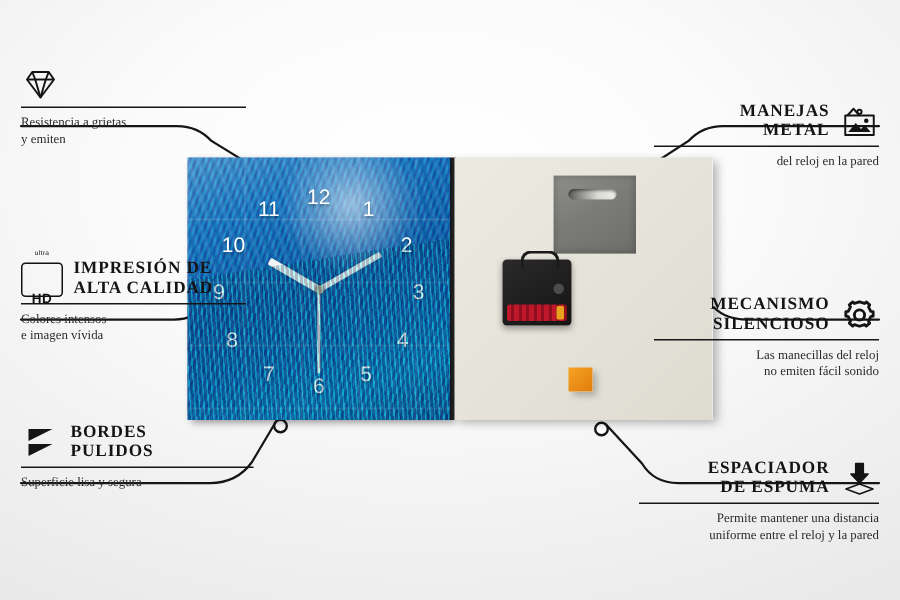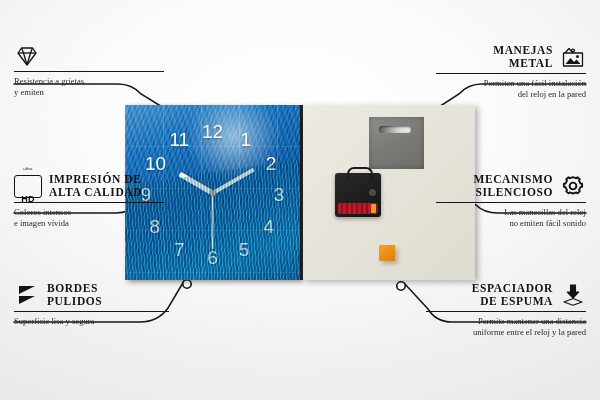--- a/index.html
+++ b/index.html
@@ -37,21 +37,21 @@
     mix-blend-mode:screen;opacity:.85;
   }
   .clock-face::after{
     content:"";position:absolute;left:-20%;top:38%;width:150%;height:70%;
     background:repeating-linear-gradient(95deg, rgba(0,255,220,.30) 0 1px, rgba(2,22,80,.35) 1px 3px);
     transform:rotate(-9deg);opacity:.8;
   }
   .numerals{position:absolute;inset:0;}
   .num{
     position:absolute;color:#fff;font-family:"Liberation Sans", sans-serif;
-    font-size:19px;font-weight:400;line-height:1;
+    font-size:14px;font-weight:400;line-height:1;
     transform:translate(-50%,-50%);
     text-shadow:0 1px 2px rgba(0,0,0,.35);
   }
   .hands{position:absolute;left:50%;top:50%;width:0;height:0;}
   .hand{
     position:absolute;background:#f3f4f3;border-radius:1px;
     transform-origin:50% 100%;
     box-shadow:0 1px 2px rgba(0,0,0,.35);
   }
   .hand.hour{width:5px;height:38px;left:-2.5px;top:-38px;}
@@ -103,21 +103,21 @@
     background:#4c4c4c;
   }
   .foam{
     position:absolute;left:76px;top:140px;width:16px;height:16px;
     background:linear-gradient(140deg,#f6a323,#e07d0c);
     box-shadow:3px 3px 4px rgba(0,0,0,.22);
   }
   
   .callout{position:absolute;}
   .callout .head{display:flex;align-items:center;gap:7px;}
-  .callout.right .head{justify-content:flex-end;}
+  .callout.right .head{justify-content:flex-end;margin-top:24px;}
   .title{
     font-family:"Liberation Serif", serif;font-weight:700;letter-spacing:.6px;
     font-size:11.5px;line-height:13px;color:#141414;text-transform:uppercase;
   }
   .callout.right .title{text-align:right;}
   .rule{height:1.4px;background:#161616;margin:3px 0 4px;}
   .desc{
     font-family:"Liberation Serif", serif;font-size:8.6px;line-height:10.5px;color:#2b2b2b;
   }
   .callout.right .desc{text-align:right;}
@@ -253,21 +253,20 @@
         <g fill="none" stroke="#141414" stroke-width="1.3" stroke-linejoin="round">
           <rect x="3.5" y="8" width="19" height="13"></rect>
           <path d="M13 8 L9 3.5 L5 8"></path>
           <circle cx="13" cy="5.5" r="1.4"></circle>
           <path d="M5.5 19 L10.5 13 L14 17 L16.5 14.5 L20.5 19 Z" fill="#141414" stroke="none"></path>
           <circle cx="17.5" cy="11.5" r="1.5" fill="#141414" stroke="none"></circle>
         </g>
       </svg>
     </div>
     <div class="rule"></div>
-    <div class="desc">Permiten una fácil instalación</div>
     <div class="desc">del reloj en la pared</div>
   </div>
 
   <div class="callout right" style="left:436px;top:173px;width:150px;">
     <div class="head">
       <div style="flex:1;">
         <div class="title">MECANISMO</div>
         <div class="title">SILENCIOSO</div>
       </div>
       <svg class="ico" viewBox="0 0 26 24">

